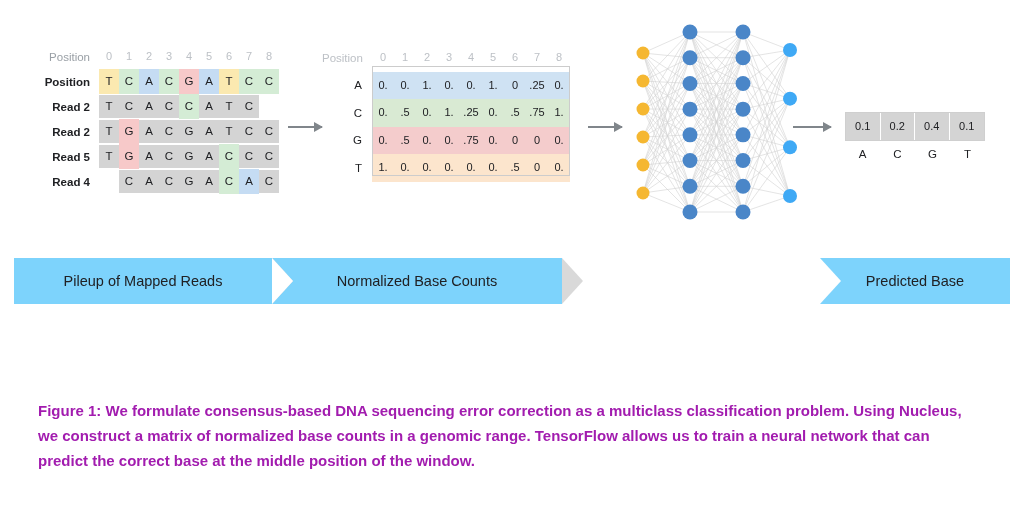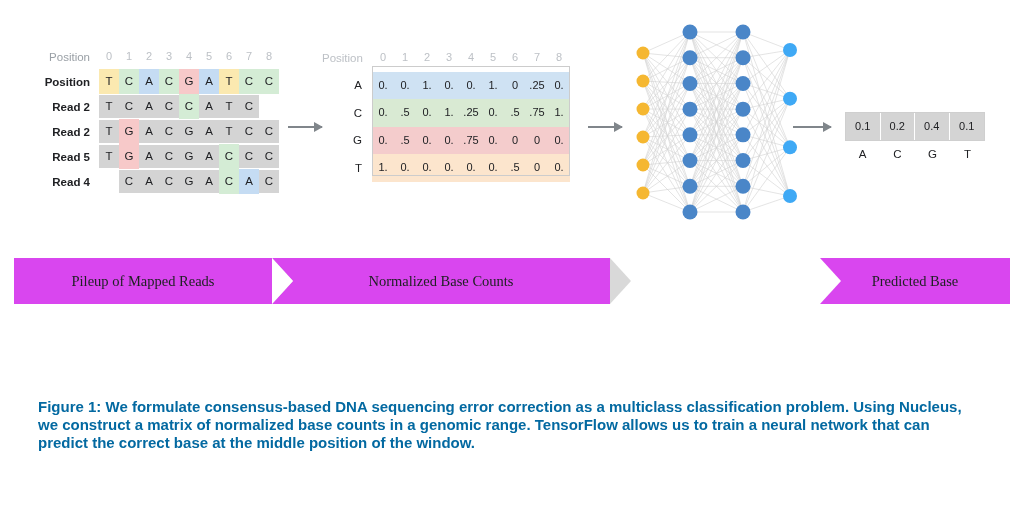--- a/index.html
+++ b/index.html
@@ -219,21 +219,21 @@
     top: 0;
     height: 46px;
     display: flex;
     align-items: center;
     justify-content: center;
     font-size: 14.5px;
     color: #202124;
     box-sizing: border-box;
   }
   .chev span { position: relative; z-index: 2; }
-  .chev-gray { background: #d946ef; font-family: Liberation Serif, serif; }
+  .chev-gray { background: #7dd3fc; }
   .chev-blue { background: #cfe0f2; }
   .chev-tip::after {
     content: "";
     position: absolute;
     right: -21px;
     top: 0;
     width: 0;
     height: 0;
     border-top: 23px solid transparent;
     border-bottom: 23px solid transparent;
@@ -256,22 +256,22 @@
   }
 
   
   .caption {
     position: absolute;
     left: 38px;
     top: 398px;
     width: 940px;
     font-size: 15px;
     font-weight: bold;
-    line-height: 18px;
-    color: #0369a1;
+    line-height: 25px;
+    color: #a21caf;
   }
 </style>
 </head>
 <body>
 
 <div class="diagram">
 
   <div class="pileup">
     <div class="pileup-row">
       <div class="row-label dim">Position</div>
@@ -642,21 +642,21 @@
         <div class="pred-label">T</div>
       </div>
   </div>
 </div>
 
 <div class="banners">
   <div class="banner-row" id="stage-row">
       <div class="chev chev-gray chev-tip" style="left: 14px; width: 258px;">
         <span>Pileup of Mapped Reads</span>
       </div>
-      <div class="chev chev-gray chev-tip chev-notch" style="left: 272px; width: 338px;">
+      <div class="chev chev-gray chev-tip chev-notch" style="left: 272px; width: 290px;">
         <span>Normalized Base Counts</span>
       </div>
       <div class="chev chev-gray chev-notch" style="left: 820px; width: 190px;">
         <span>Predicted Base</span>
       </div>
     </div>
 </div>
 
 <div class="caption">Figure 1: We formulate consensus-based DNA sequencing error correction as a multiclass classification problem. Using Nucleus, we construct a matrix of normalized base counts in a genomic range. TensorFlow allows us to train a neural network that can predict the correct base at the middle position of the window.</div>
 

